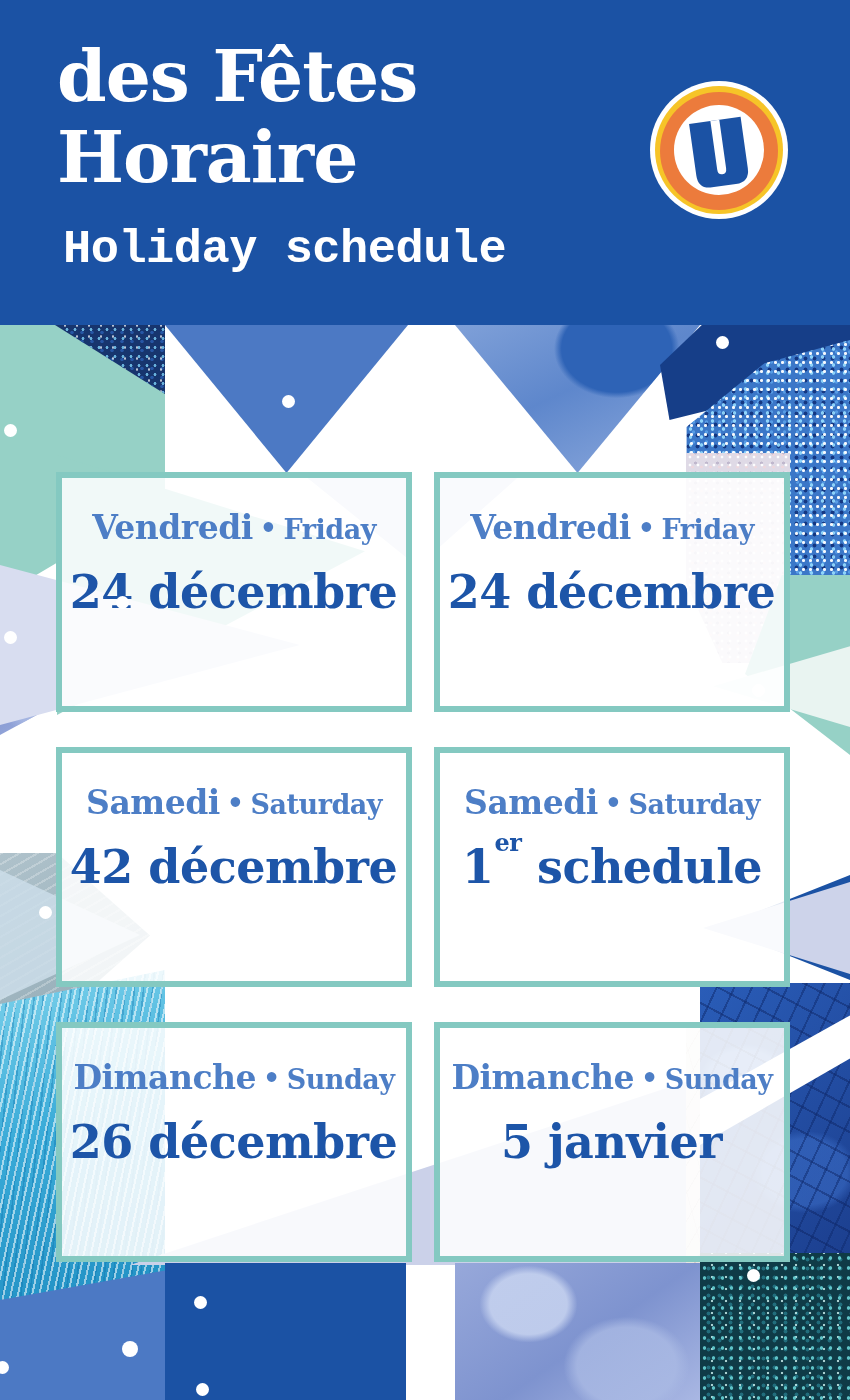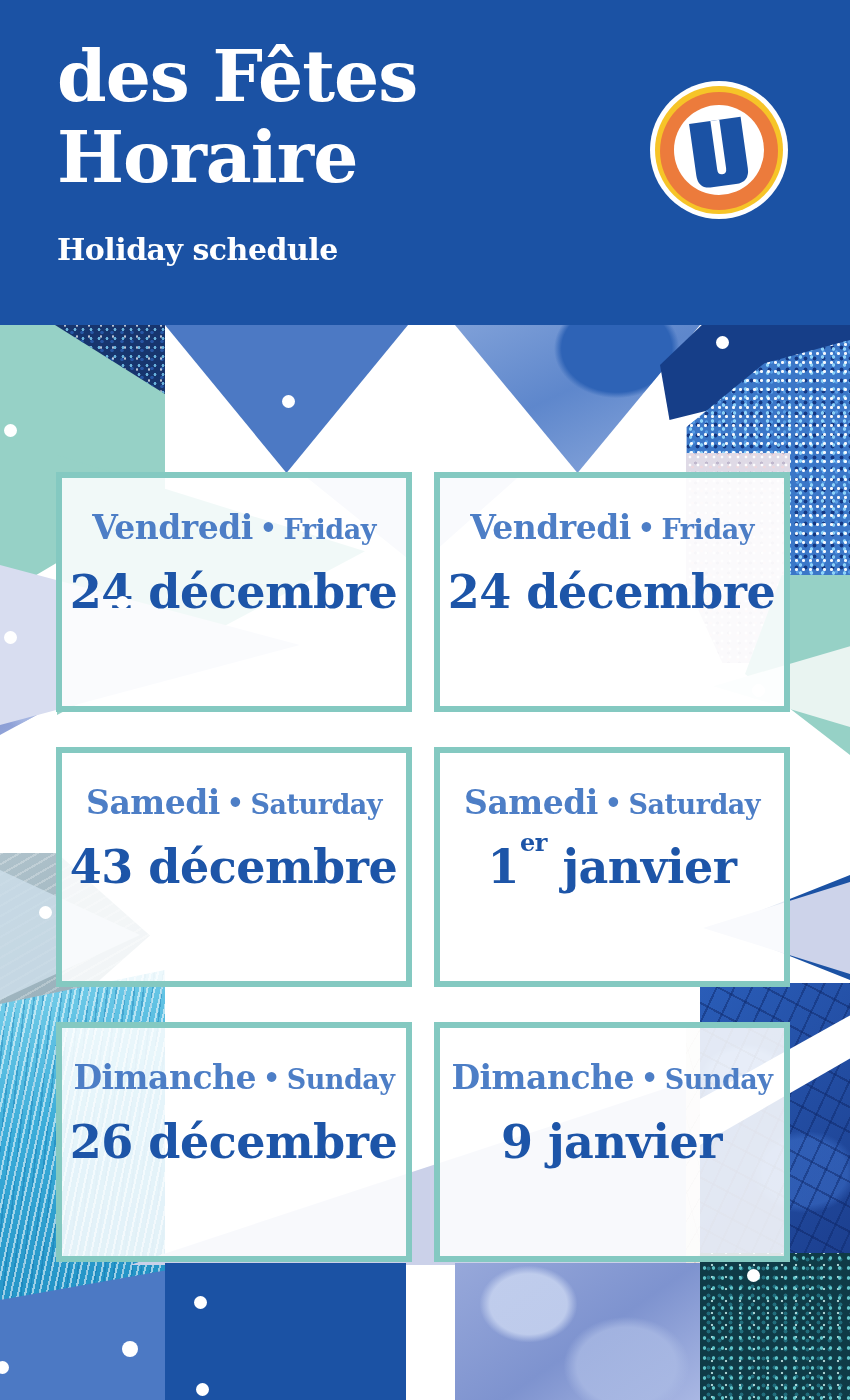--- a/index.html
+++ b/index.html
@@ -10,22 +10,22 @@
   
   .header{
     position:absolute;left:0;top:0;width:850px;height:325px;
     background:#1B52A4;
   }
   .title-fr{
     position:absolute;left:57px;top:36px;color:#fff;font-weight:700;
     font-size:71px;line-height:81px;letter-spacing:-1px;
   }
   .title-en{
-    position:absolute;left:57px;top:224px;color:#fff;font-weight:700;
-    font-size:30px;line-height:52px;letter-spacing:-0.5px;
+    position:absolute;left:63px;top:224px;color:#fff;font-weight:700;
+    font-size:47px;line-height:52px;letter-spacing:-0.5px;font-family:Liberation Mono, monospace;
   }
   .logo{position:absolute;left:649px;top:80px;width:140px;height:140px;}
 
   
   .collage{position:absolute;left:0;top:325px;width:850px;height:1075px;background:#fff;}
   .pc{position:absolute;}
 
   
   .gx-bright{
     background-color:#3B77C8;
@@ -215,42 +215,42 @@
     <div class="day">
       <span class="fr">Vendredi</span><span class="bullet">•</span><span class="en">Friday</span>
     </div>
     <div class="date"><span>24 décembre</span><sup></sup><span></span></div>
   </div>
 
   <div class="card c3">
     <div class="day">
       <span class="fr">Samedi</span><span class="bullet">•</span><span class="en">Saturday</span>
     </div>
-    <div class="date"><span>43 décembre</span><sup></sup><span></span></div>
+    <div class="date"><span>42 décembre</span><sup></sup><span></span></div>
   </div>
 
   <div class="card c4">
     <div class="day">
       <span class="fr">Samedi</span><span class="bullet">•</span><span class="en">Saturday</span>
     </div>
-    <div class="date"><span>1</span><sup>er</sup><span> janvier</span></div>
+    <div class="date"><span>1</span><sup>er</sup><span> schedule</span></div>
   </div>
 
   <div class="card c5">
     <div class="day">
       <span class="fr">Dimanche</span><span class="bullet">•</span><span class="en">Sunday</span>
     </div>
     <div class="date"><span>26 décembre</span><sup></sup><span></span></div>
   </div>
 
   <div class="card c6">
     <div class="day">
       <span class="fr">Dimanche</span><span class="bullet">•</span><span class="en">Sunday</span>
     </div>
-    <div class="date"><span>9 janvier</span><sup></sup><span></span></div>
+    <div class="date"><span>5 janvier</span><sup></sup><span></span></div>
   </div>
 
   <div class="dot" style="left:4px;top:99px;"></div>
   <div class="dot" style="left:282px;top:70px;"></div>
   <div class="dot" style="left:716px;top:11px;"></div>
   <div class="dot" style="left:116px;top:271px;"></div>
   <div class="dot" style="left:4px;top:306px;"></div>
   <div class="dot" style="left:752px;top:359px;"></div>
   <div class="dot" style="left:39px;top:581px;"></div>
   <div class="dot" style="left:262px;top:861px;"></div>

